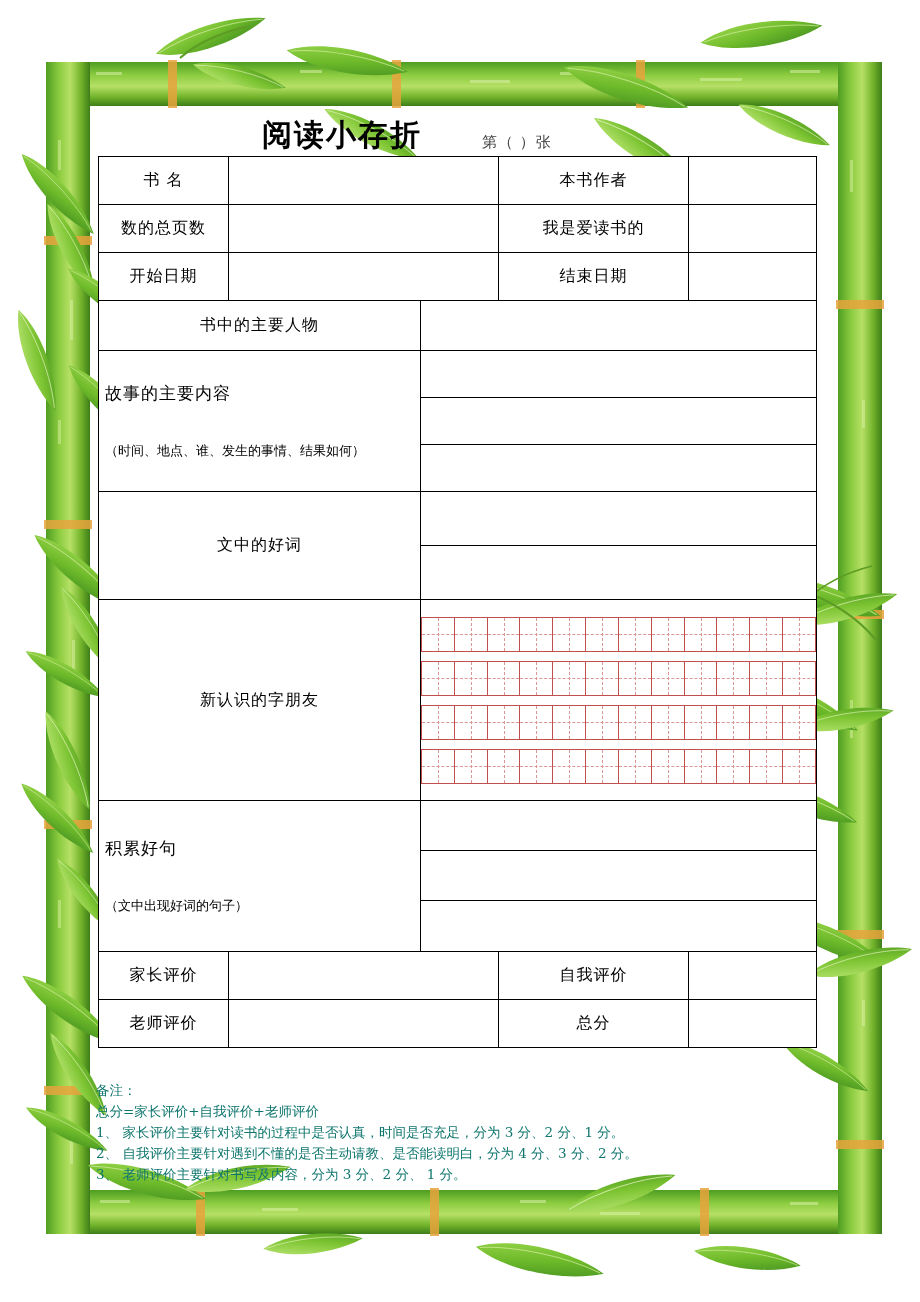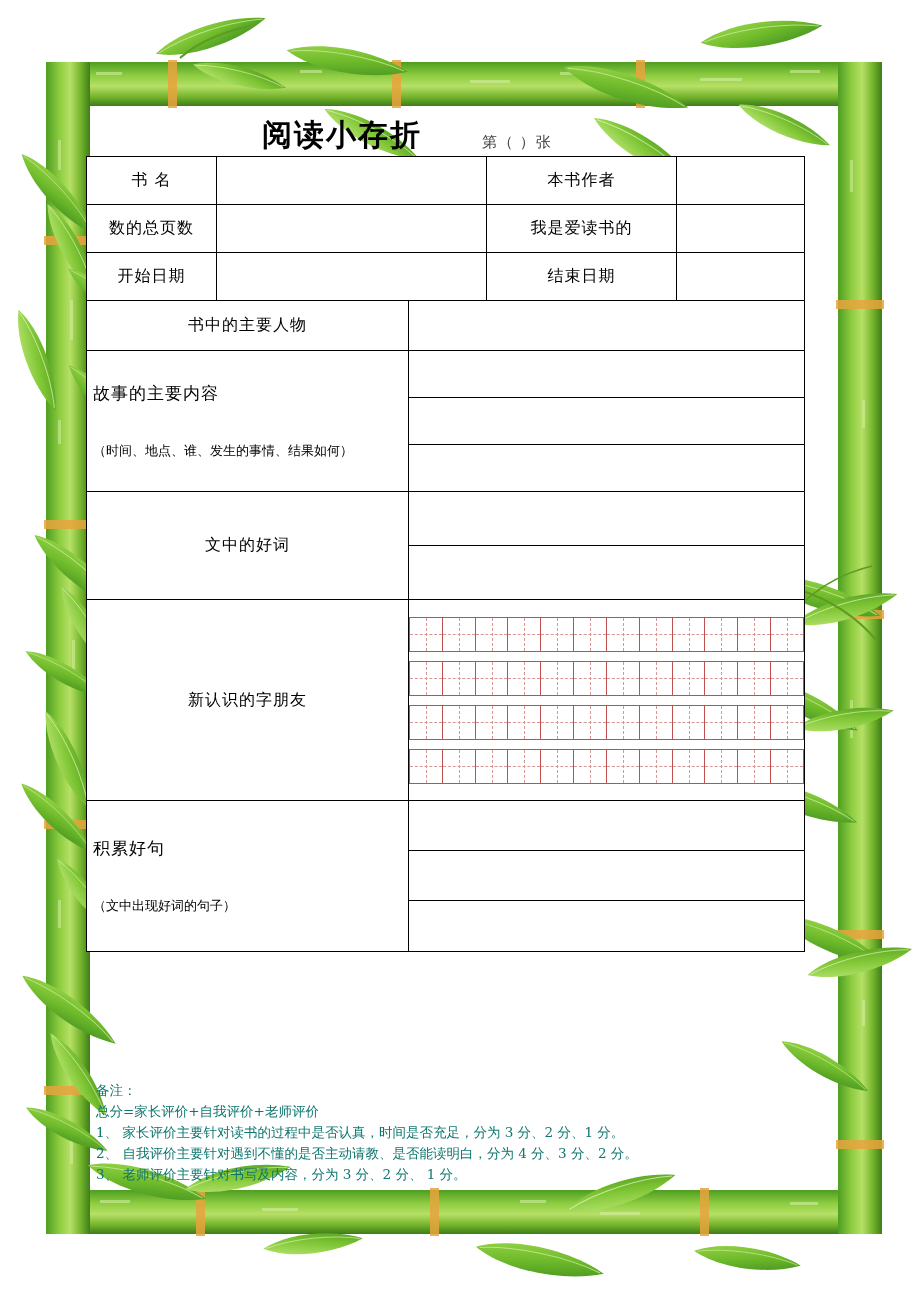--- a/index.html
+++ b/index.html
@@ -54,21 +54,21 @@
     font-size: 15px;
     color: #404040;
     margin-left: 60px;
     margin-bottom: 4px;
     letter-spacing: 1px;
   }
 
   
   .main-table {
     position: absolute;
-    left: 86px;
+    left: 98px;
     top: 156px;
     width: 718px;
     border-collapse: collapse;
     table-layout: fixed;
     background: #fff;
   }
   .main-table td {
     border: 1px solid #000;
     font-family: "DejaVu Serif", "Liberation Serif", serif;
     font-size: 16px;
@@ -505,21 +505,33 @@
                   <td style="height:49px"></td>
                 </tr>
             <tr>
                   <td style="height:50px"></td>
                 </tr>
           </tbody>
             </table>
         </td>
       </tr>
 
-
+      <tr class="rowh-48">
+        <td class="lbl">家长评价</td>
+        <td class="blank" colspan="2"></td>
+        <td class="lbl" colspan="2">自我评价</td>
+        <td class="blank"></td>
+      </tr>
+
+      <tr class="rowh-48">
+        <td class="lbl">老师评价</td>
+        <td class="blank" colspan="2"></td>
+        <td class="lbl" colspan="2">总分</td>
+        <td class="blank"></td>
+      </tr>
     </tbody>
   </table>
 
   <div class="notes">
     <div>备注：</div>
     <div>总分=家长评价+自我评价+老师评价</div>
     <div>1、 家长评价主要针对读书的过程中是否认真，时间是否充足，分为 3 分、2 分、1 分。</div>
     <div>2、 自我评价主要针对遇到不懂的是否主动请教、是否能读明白，分为 4 分、3 分、2 分。</div>
     <div>3、 老师评价主要针对书写及内容，分为 3 分、2 分、 1 分。</div>
   </div>

